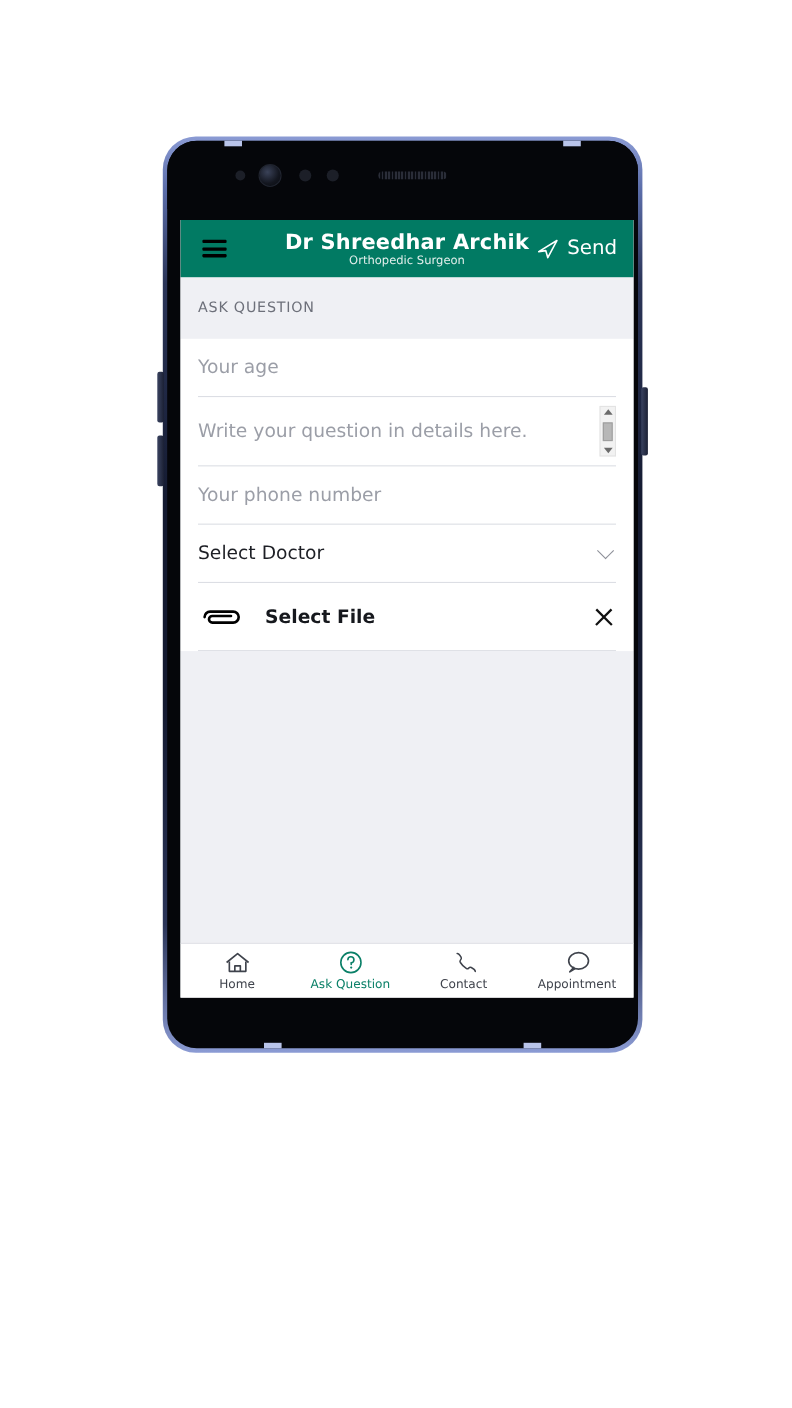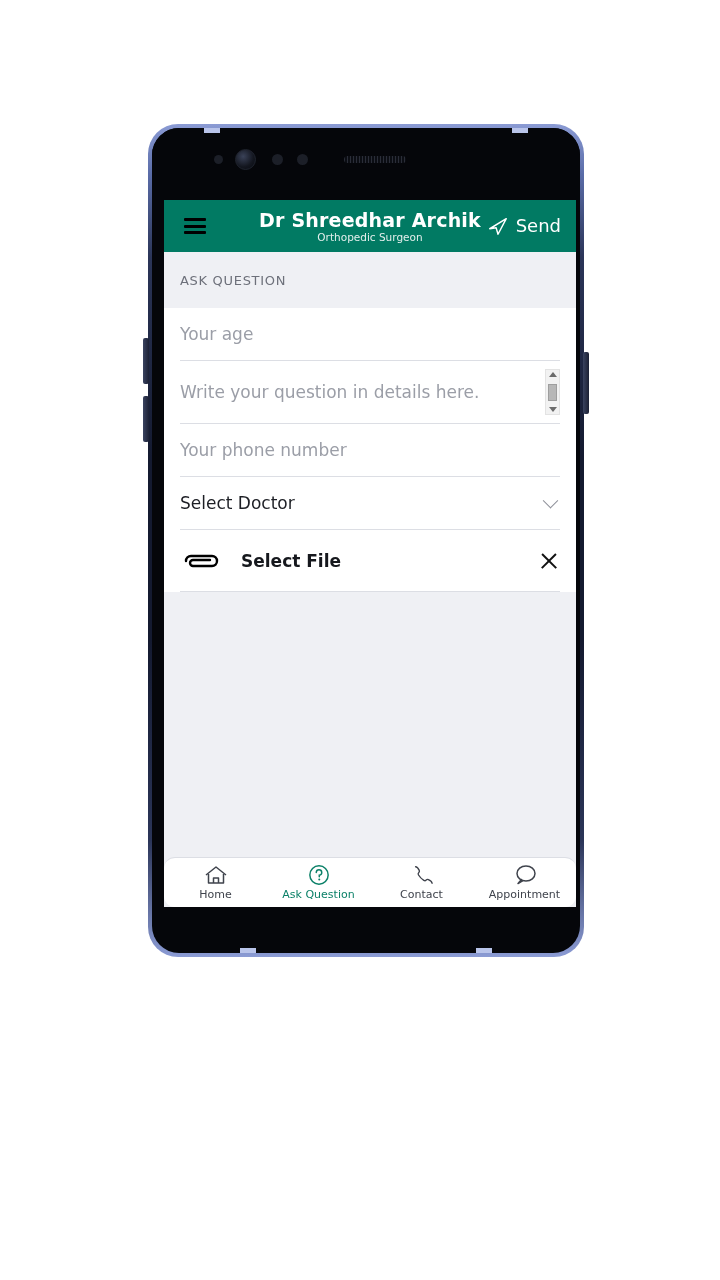--- a/index.html
+++ b/index.html
@@ -196,21 +196,20 @@
   .filler { background: #eff0f4; flex: 1; }
 
   .screen-body { display: flex; flex-direction: column; height: 100%; }
 
   
   .bottom-nav {
     height: 50px;
     background: #ffffff;
     border-top: 1px solid #dcdee4;
     display: flex;
-    border-radius: 11px;
   }
   .nav-item {
     flex: 1;
     display: flex; flex-direction: column;
     align-items: center; justify-content: center;
     gap: 2px;
     color: #3f434c;
   }
   .nav-item.active { color: #0b8068; }
   .nav-label { font-size: 11px; line-height: 13px; }

